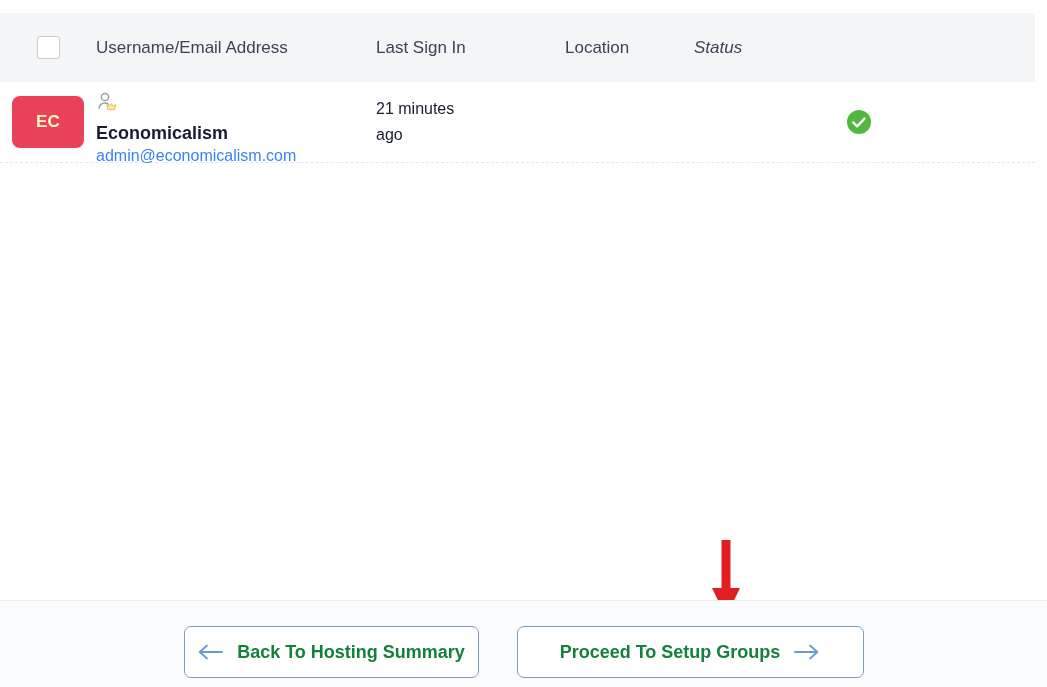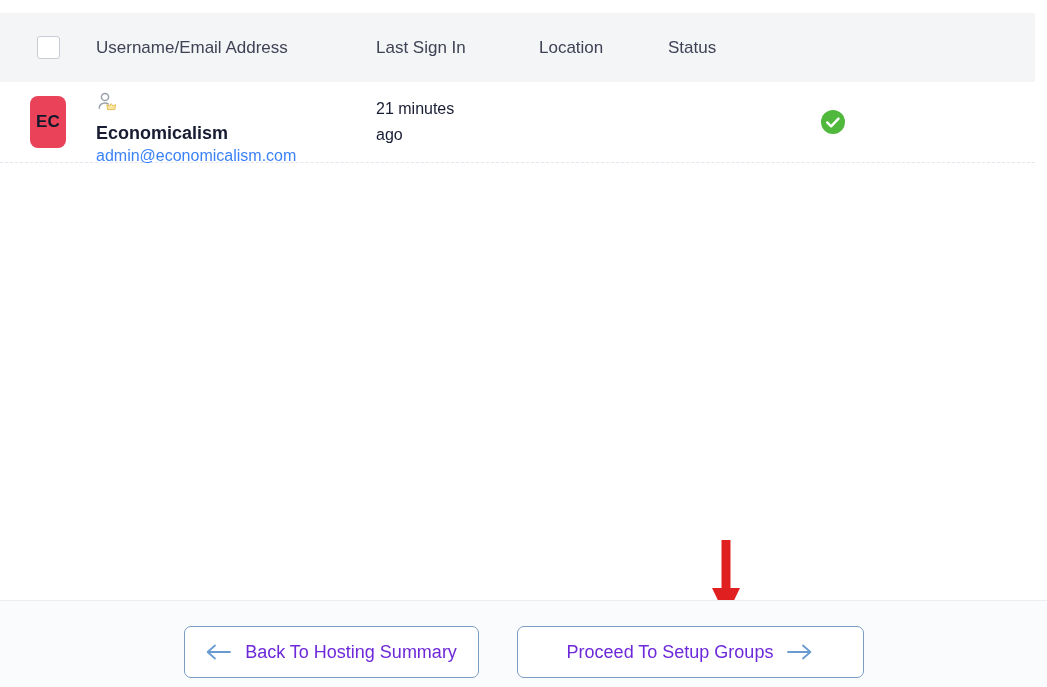--- a/index.html
+++ b/index.html
@@ -44,22 +44,22 @@
     align-items: center;
     height: 69px;
     background: #f4f5f7;
     box-sizing: border-box;
   }
 
   .col-check   { width: 96px;  flex: 0 0 96px;  display:flex; align-items:center; justify-content:center; }
   .col-user    { width: 280px; flex: 0 0 280px; }
   .col-signin  { width: 163px; flex: 0 0 163px; }
   .col-contact { width: 152px; flex: 0 0 152px; }
-  .col-loc     { width: 129px; flex: 0 0 129px; }
-  .col-status  { width: 130px; flex: 0 0 130px; }
+  .col-loc     { width: 129px; flex: 0 0 129px; margin-left: 26px; }
+  .col-status  { width: 130px; flex: 0 0 130px; font-style: italic; }
   .col-spacer  { flex: 1 1 auto; }
 
   .th {
     font-size: 17px;
     color: #3f4254;
     font-weight: 400;
     line-height: 22px;
   }
 
   .hdr-checkbox {
@@ -77,25 +77,25 @@
   .table-row {
     display: flex;
     align-items: center;
     height: 81px;
     background: #ffffff;
     border-bottom: 1px dashed #e4e6ef;
     box-sizing: border-box;
   }
 
   .avatar {
-    width: 36px;
+    width: 72px;
     height: 52px;
     border-radius: 8px;
     background: #ea4359;
-    color: #0f172a;
+    color: #fef9c3;
     font-size: 17px;
     font-weight: 600;
     display: flex;
     align-items: center;
     justify-content: center;
     letter-spacing: 0.3px;
   }
 
   .user-cell {
     display: flex;
@@ -168,23 +168,23 @@
     justify-content: center;
     gap: 18px;
     padding-top: 25px;
   }
 
   .nav-btn {
     height: 52px;
     border: 1px solid #7a9cc0;
     border-radius: 7px;
     background: #ffffff;
-    color: #6d28d9;
+    color: #15803d;
     font-size: 18px;
-    font-weight: 400;
+    font-weight: 700;
     font-family: "Liberation Sans", sans-serif;
     display: inline-flex;
     align-items: center;
     justify-content: center;
     gap: 14px;
     cursor: pointer;
     box-sizing: border-box;
   }
   .btn-back    { width: 295px; }
   .btn-proceed { width: 347px; margin-left: 20px; }

